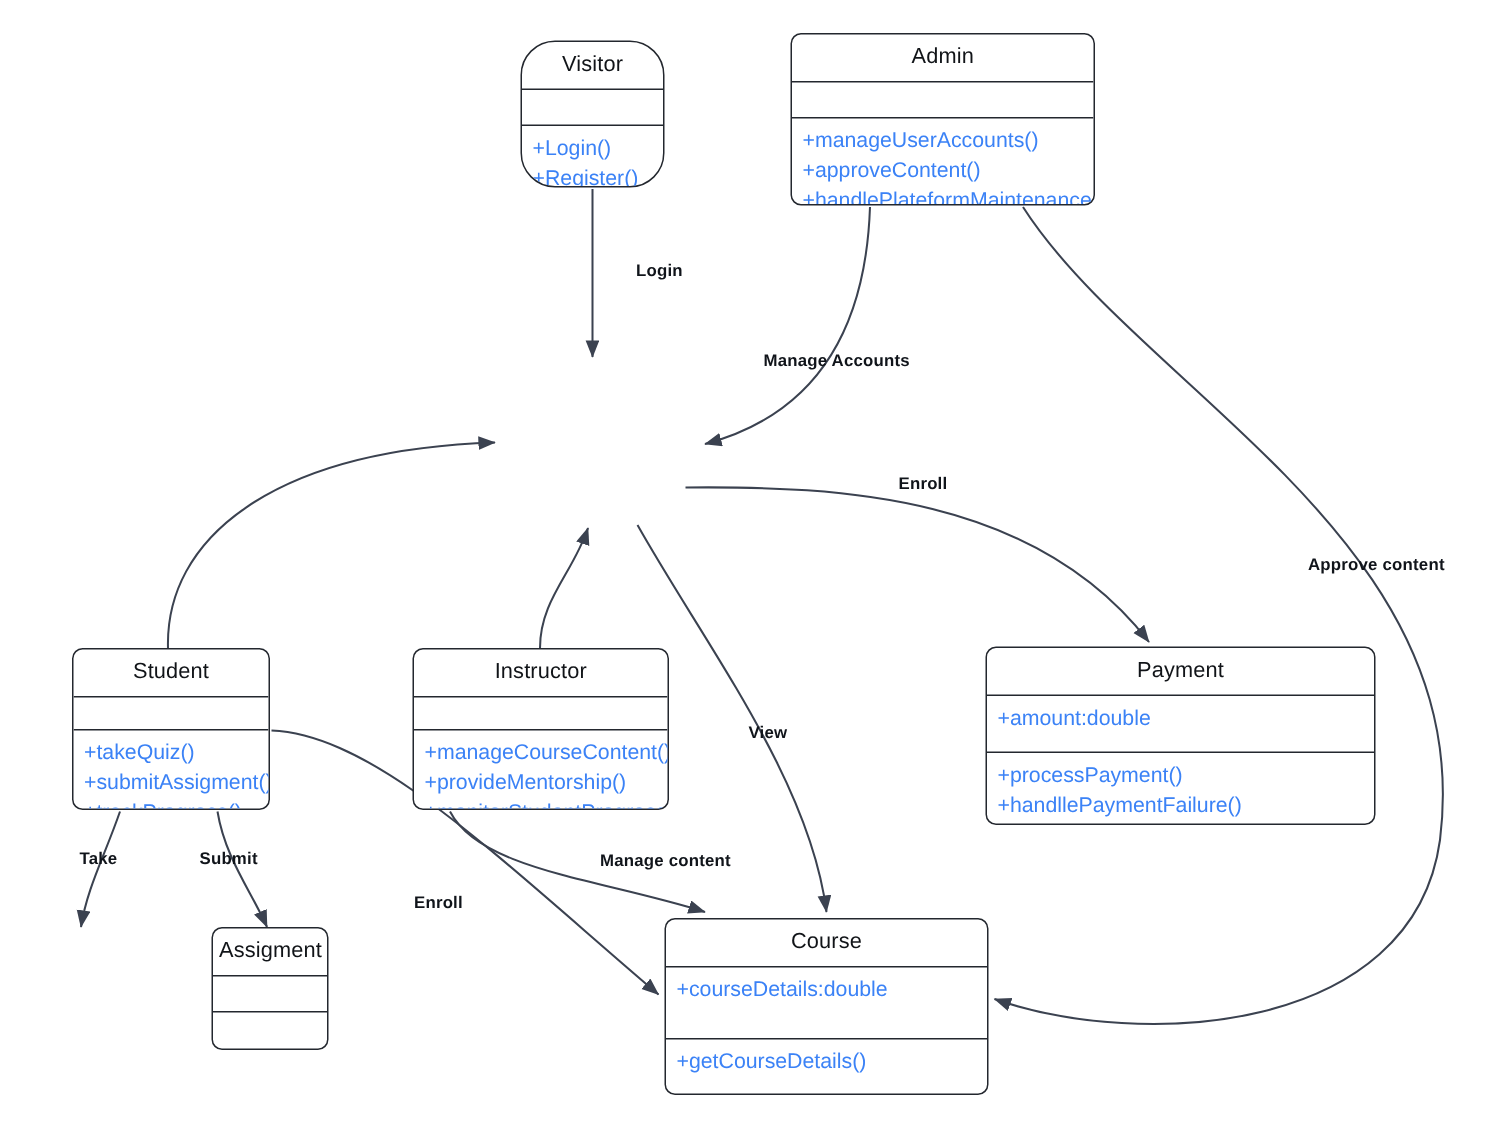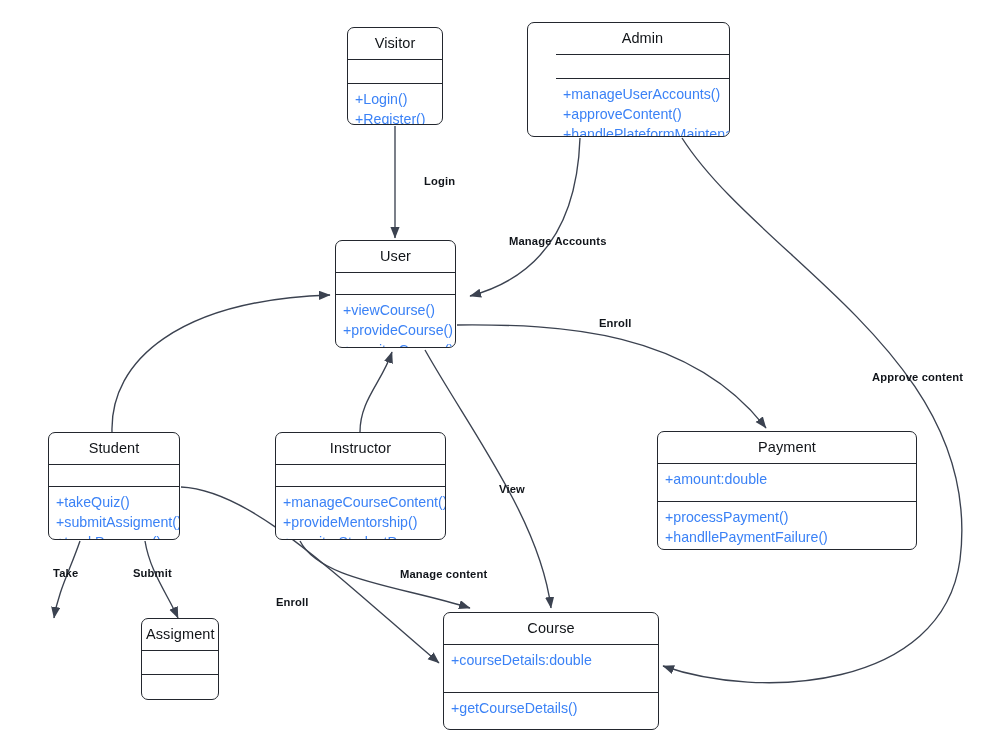--- a/index.html
+++ b/index.html
@@ -50,48 +50,39 @@
       <path d="M145,541 C150,572 168,595 178,618" marker-end="url(#ah)"></path>
 
       <path d="M181,487 C250,490 330,570 439,663" marker-end="url(#ah)"></path>
 
       <path d="M300,541 C320,580 400,586 470,608" marker-end="url(#ah)"></path>
 
       <path d="M682,138 C760,260 985,360 960,560 C942,690 760,700 663,666" marker-end="url(#ah)"></path>
     </g>
   </svg>
 
-  <div class="umlbox" style="left:347px;top:27px;width:96px;height:98px;">
+  <div class="umlbox" style="left:347px;top:27px;width:96px;height:98px;border-radius:23px;">
     <div class="compartment cls-title">Visitor</div>
     <div class="compartment comp-div empty-comp" style="height:24px;"></div>
     <div class="compartment comp-div member-list">
       <div class="member">+Login()</div>
       <div class="member">+Register()</div>
     </div>
   </div>
 
-  <div class="umlbox" style="left:527px;top:22px;width:203px;height:115px;padding-left:28px;">
+  <div class="umlbox" style="left:527px;top:22px;width:203px;height:115px;">
     <div class="compartment cls-title">Admin</div>
     <div class="compartment comp-div empty-comp" style="height:24px;"></div>
     <div class="compartment comp-div member-list">
       <div class="member">+manageUserAccounts()</div>
       <div class="member">+approveContent()</div>
       <div class="member">+handlePlateformMaintenance()</div>
     </div>
   </div>
 
-  <div class="umlbox" style="left:335px;top:240px;width:121px;height:108px;">
-    <div class="compartment cls-title">User</div>
-    <div class="compartment comp-div empty-comp" style="height:22px;"></div>
-    <div class="compartment comp-div member-list">
-      <div class="member">+viewCourse()</div>
-      <div class="member">+provideCourse()</div>
-      <div class="member">+monitorCourse()</div>
-    </div>
-  </div>
 
   <div class="umlbox" style="left:48px;top:432px;width:132px;height:108px;">
     <div class="compartment cls-title">Student</div>
     <div class="compartment comp-div empty-comp" style="height:22px;"></div>
     <div class="compartment comp-div member-list">
       <div class="member">+takeQuiz()</div>
       <div class="member">+submitAssigment()</div>
       <div class="member">+trackProgress()</div>
     </div>
   </div>

